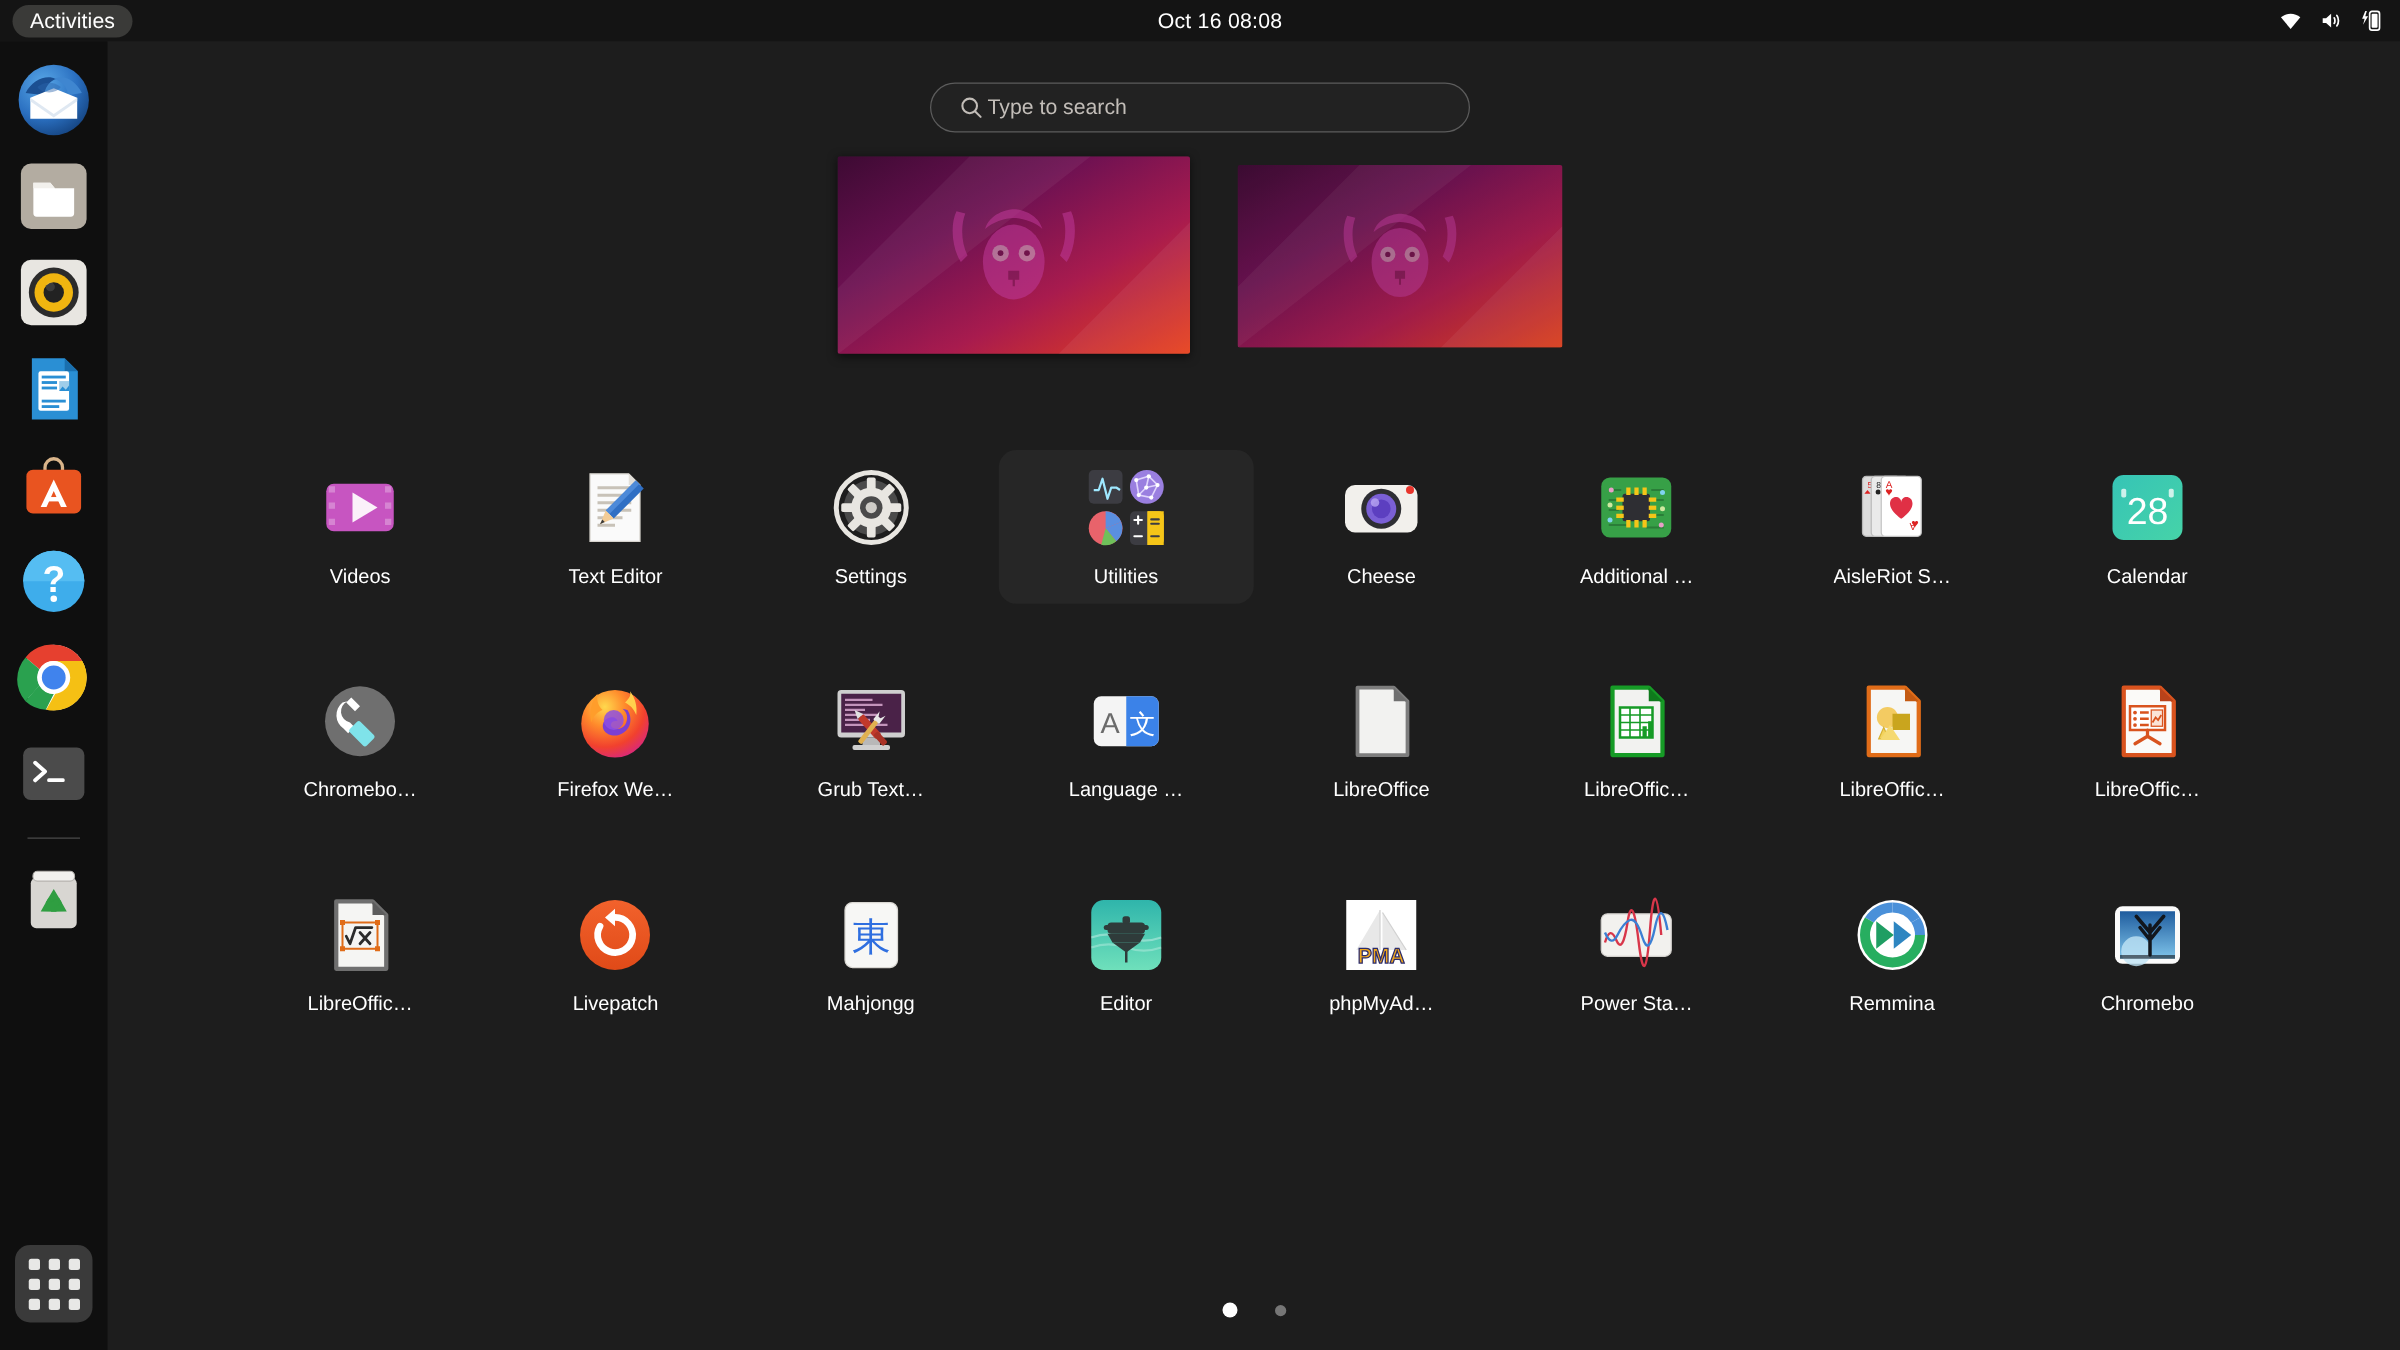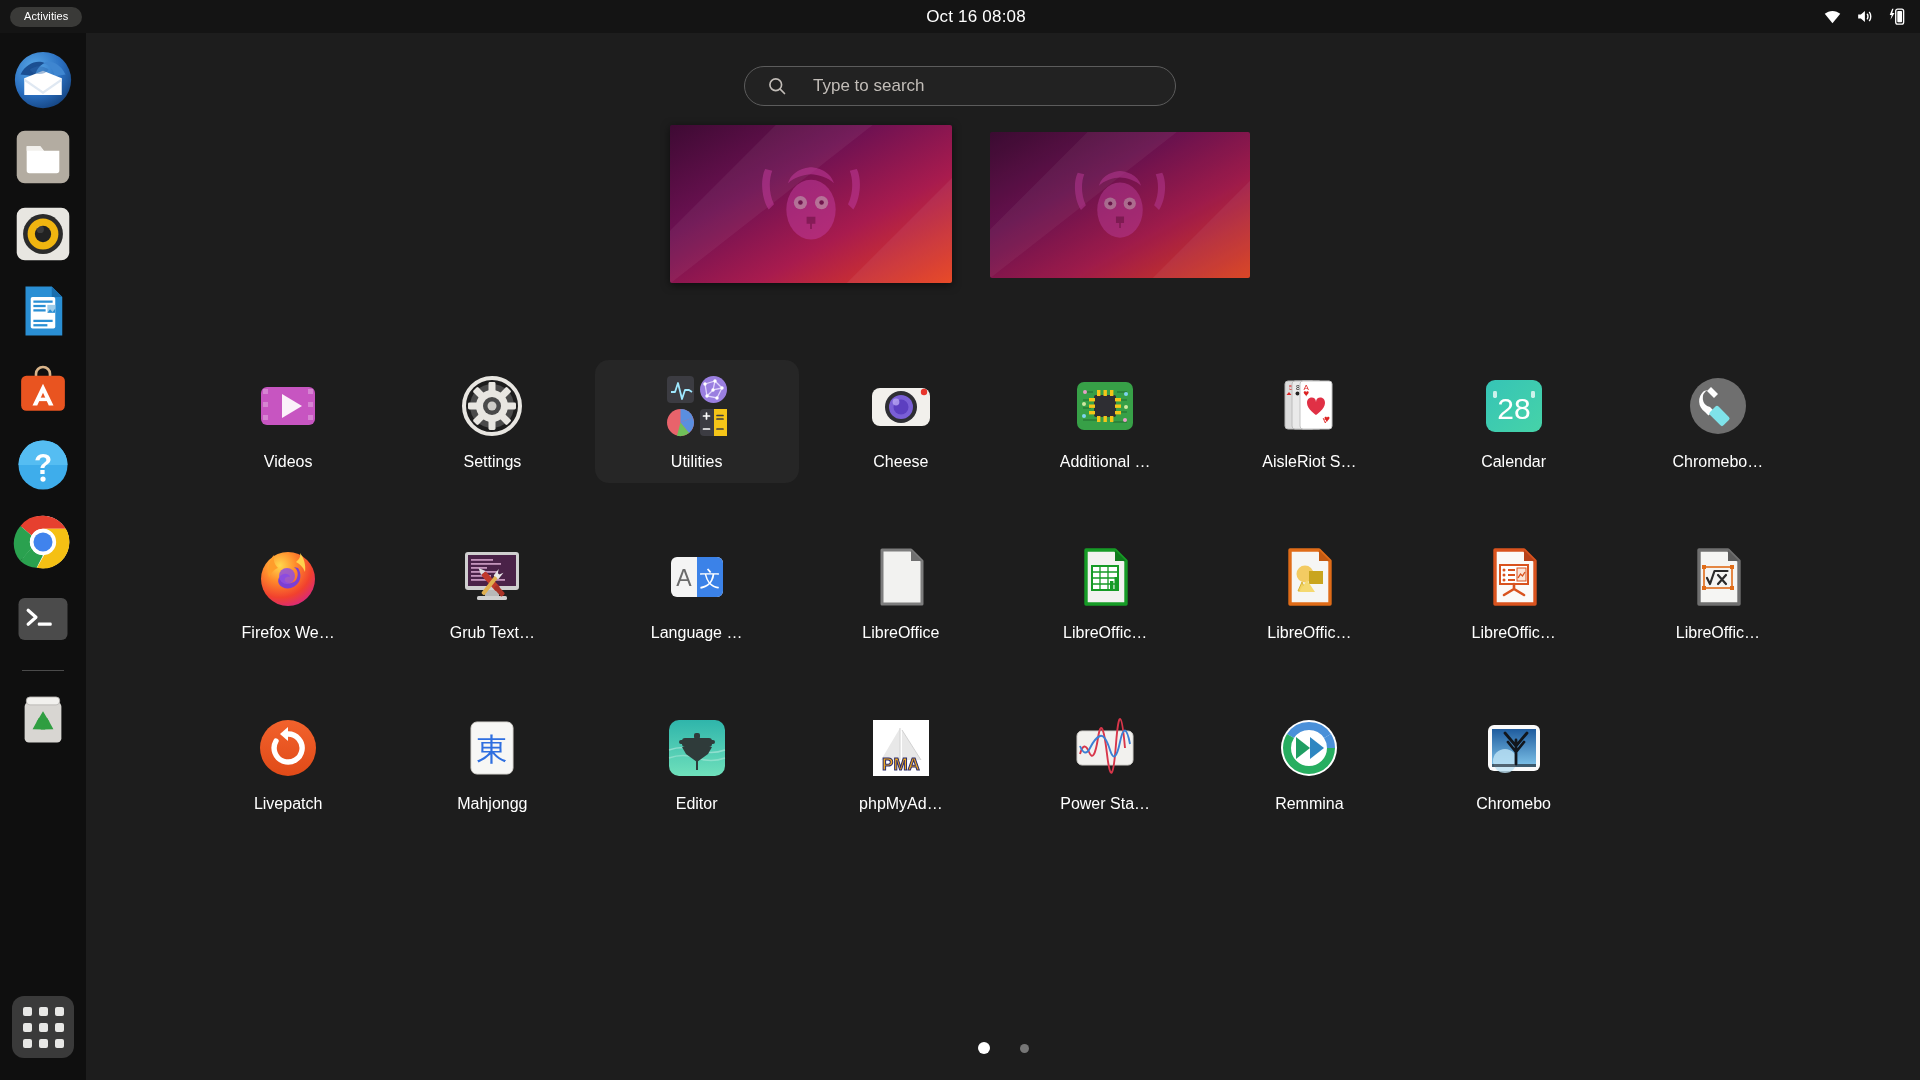--- a/index.html
+++ b/index.html
@@ -11,21 +11,21 @@
   }
   #desktop { position: relative; width: 1920px; height: 1080px; background: #1d1d1d; }
 
   
   #topbar {
     position: absolute; top: 0; left: 0; width: 1920px; height: 33px;
     background: #141414; display: flex; align-items: center; z-index: 40;
   }
   #activities-btn {
     margin-left: 10px; padding: 4px 14px 5px; border-radius: 14px;
-    background: #3a3a38; color: #ffffff; font-size: 11px; line-height: 1;
+    background: #3a3a38; color: #ffffff; font-size: 17px; line-height: 1;
     letter-spacing: .1px;
   }
   #clock-wrap {
     position: absolute; left: 0; right: 0; top: 0; height: 33px;
     display: flex; align-items: center; justify-content: center;
     pointer-events: none;
     margin-left: 32px;
   }
   #clock { color: #ffffff; font-size: 17px; letter-spacing: .2px; pointer-events: auto; }
   #status-area {
@@ -51,21 +51,21 @@
     display: grid; grid-template-columns: repeat(3, 9px); grid-template-rows: repeat(3, 9px);
     gap: 7px; align-content: center; justify-content: center;
   }
   #apps-btn i { background: #e8e8e6; border-radius: 2px; display: block; }
 
   
   #search-entry {
     position: absolute; top: 66px; left: 50%; transform: translateX(-50%);
     width: 432px; height: 40px; border-radius: 20px;
     border: 1px solid #5c5c5c; background: #222222;
-    display: flex; align-items: center; padding-left: 22px; gap: 26px;
+    display: flex; align-items: center; padding-left: 22px; gap: 3px;
   }
   #search-placeholder { color: #c2bdb8; font-size: 17px; }
 
   
   #workspaces {
     position: absolute; top: 125px; left: 0; right: 0;
     display: flex; justify-content: center; align-items: flex-start; gap: 38px;
   }
   .ws { position: relative; border-radius: 2px; overflow: hidden; }
   .ws.active { width: 282px; height: 158px; box-shadow: 0 2px 8px rgba(0,0,0,.55); }
@@ -325,20 +325,43 @@
               <rect x="52" y="15" width="5" height="5"></rect>
               <rect x="52" y="28" width="5" height="5"></rect>
               <rect x="52" y="41" width="5" height="5"></rect>
             </g>
           <path d="M26 20 L46 32 L26 44Z" fill="#ffffff" opacity=".92"></path>
         </svg>
       </div>
       <div class="app-label">Videos</div>
     </div>
 
+    <div class="app-cell">
+      <div class="app-icon">
+        <svg width="64" height="64" viewBox="0 0 64 64">
+          <path d="M12 5h31l9 9v45H12Z" fill="#fafafa" stroke="#d6d3cd"></path>
+          <path d="M43 5l9 9h-9Z" fill="#e3e0da"></path>
+          <g fill="#c8c2b8">
+              <rect x="18" y="15" width="27" height="2.4"></rect>
+              <rect x="18" y="21" width="27" height="2.4"></rect>
+              <rect x="18" y="27" width="27" height="2.4"></rect>
+              <rect x="18" y="33" width="27" height="2.4"></rect>
+              <rect x="18" y="39" width="20" height="2.4"></rect>
+              <rect x="18" y="45" width="14" height="2.4"></rect>
+            </g>
+          <g transform="rotate(45 32 32)">
+            <rect x="28.5" y="5" width="9" height="34" fill="#2f6fc4"></rect>
+            <rect x="28.5" y="5" width="4" height="34" fill="#4d8ad9"></rect>
+            <path d="M28.5 39 L33 50 L37.5 39Z" fill="#f3cc96"></path>
+            <path d="M31.6 46 L33 50 L34.4 46Z" fill="#3b3b3b"></path>
+          </g>
+        </svg>
+      </div>
+      <div class="app-label">Text Editor</div>
+    </div>
 
     <div class="app-cell">
       <div class="app-icon">
         <svg width="64" height="64" viewBox="0 0 64 64">
           <circle cx="32" cy="32" r="28" fill="none" stroke="#e8e6e1" stroke-width="4"></circle>
           <g fill="#4a4a4a">
             <circle cx="32" cy="32" r="22"></circle>
           </g>
           <g fill="#e8e6e1">
             <path d="M32 6 a26 26 0 0 1 26 26 a26 26 0 0 1 -26 26 a26 26 0 0 1 -26 -26 a26 26 0 0 1 26 -26Z" fill="none"></path>

